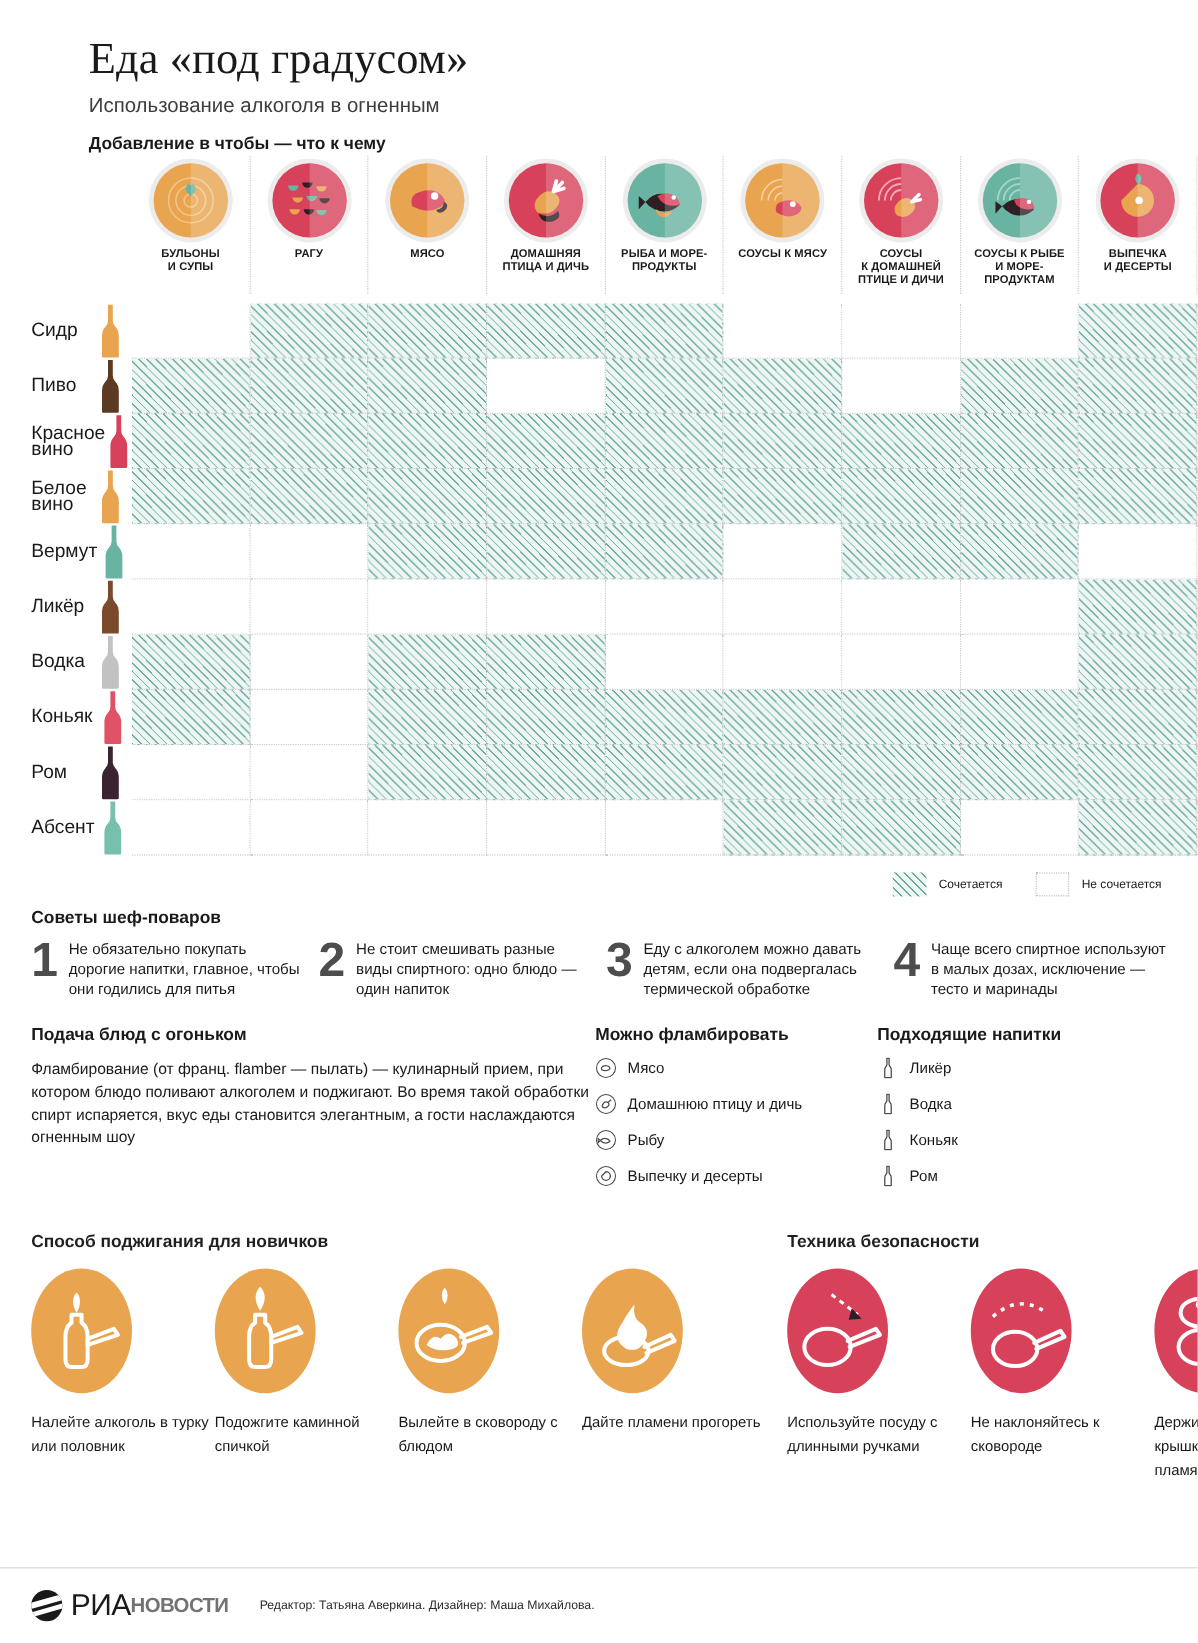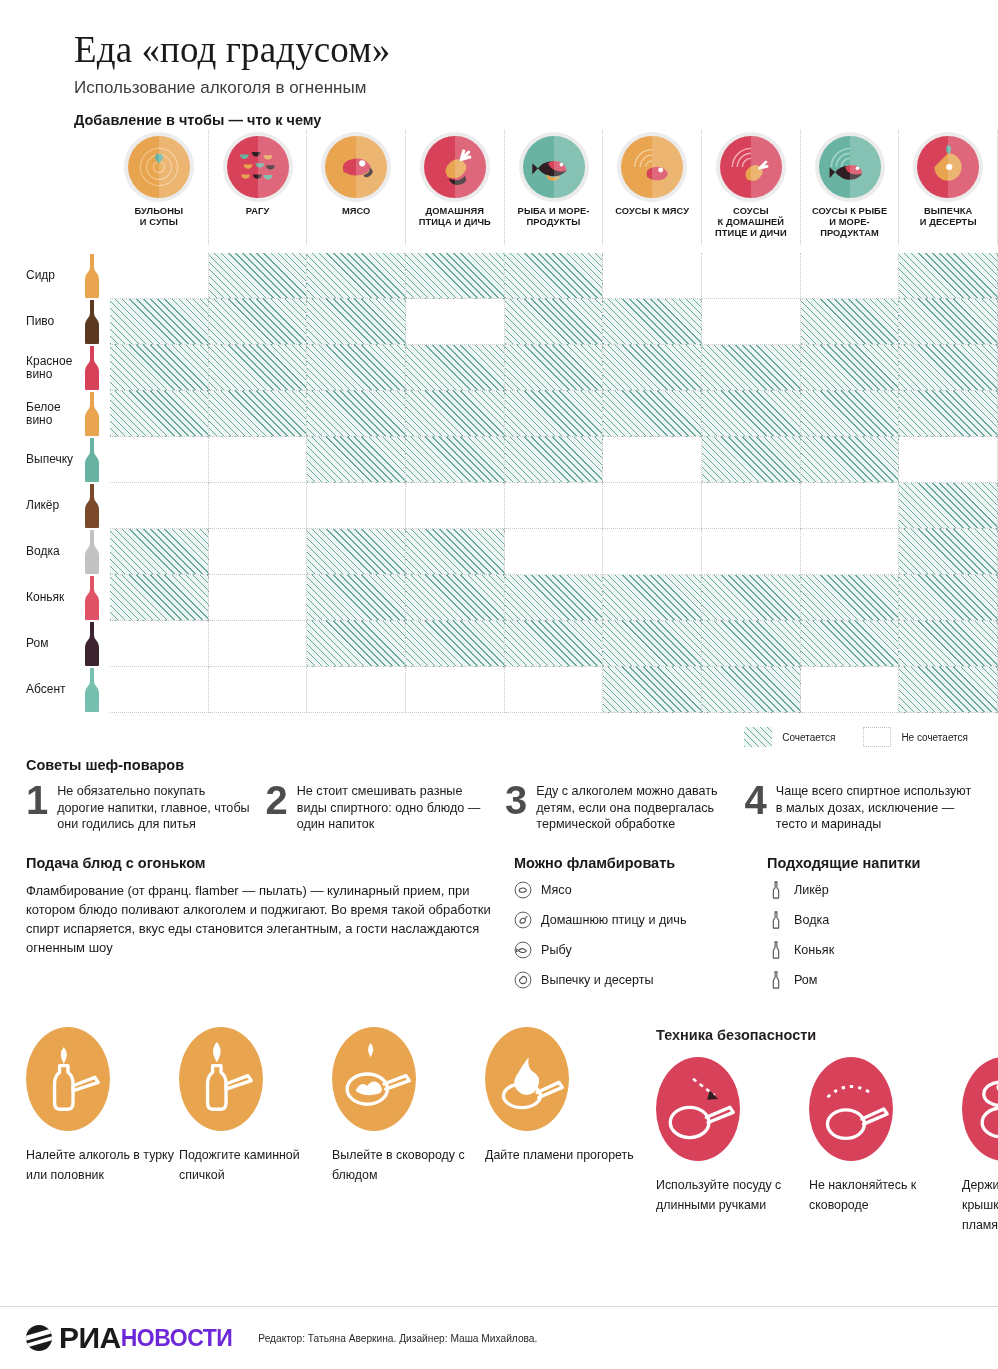--- a/index.html
+++ b/index.html
@@ -18,21 +18,21 @@
     letter-spacing:.1px;
   }
   .subtitle{font-size:17px;color:#3d3d3d;margin:6px 0 0 0;font-weight:400;}
   .sectionlabel{font-size:14.5px;font-weight:bold;color:#1a1a1a;margin:14px 0 0 0;}
 
   
   .matrix{position:relative;margin-top:8px;}
   .mrow{display:flex;}
   .rowhead{width:110px;flex:0 0 110px;display:flex;align-items:center;
            justify-content:flex-start;box-sizing:border-box;}
-  .rowlabel{font-size:12px;line-height:13.5px;color:#1a1a1a;padding-left:26px;width:64px;}
+  .rowlabel{font-size:16px;line-height:13.5px;color:#1a1a1a;padding-left:26px;width:64px;}
   .bottlewrap{width:46px;display:flex;align-items:flex-end;justify-content:center;}
   .cellrow{display:flex;flex:1;}
   .cell{flex:1;height:100%;box-sizing:border-box;
         border-right:1px dotted #c9c9c9;border-bottom:1px dotted #c9c9c9;}
   .cell.on{
     background-image:repeating-linear-gradient(45deg,
        #6aa9a1 0px,#6aa9a1 1px,
        #eef6f4 1px,#eef6f4 5px);
     background-color:#f2f8f7;
   }
@@ -62,21 +62,21 @@
 
   
   h2.blk{font-size:14.5px;font-weight:bold;margin:0 0 10px 0;color:#1a1a1a;}
   .tips{display:flex;padding:0 26px;margin-top:4px;gap:12px;}
   .tip{display:flex;flex:1;gap:9px;}
   .tipnum{font-size:40px;line-height:34px;font-weight:bold;color:#4d4d4d;
           font-family:"Liberation Sans",sans-serif;flex:0 0 auto;}
   .tiptxt{font-size:12.6px;line-height:16.5px;color:#1a1a1a;}
 
   
-  .midrow{display:flex;padding:0 26px;margin-top:22px;gap:18px;}
+  .midrow{display:flex;padding:0 26px;margin-top:22px;}
   .flambe{width:470px;flex:0 0 470px;}
   .flambe p{font-size:13px;line-height:19px;margin:0;color:#1a1a1a;}
   .listcol{flex:0 0 235px;}
   .listitem{display:flex;align-items:center;gap:9px;margin-bottom:12px;}
   .listitem .lbl{font-size:12.6px;color:#1a1a1a;}
   .mini{width:18px;height:18px;flex:0 0 18px;}
 
   
   .bottom{display:flex;padding:0 26px;margin-top:26px;}
   .bgroup{display:flex;}
@@ -89,22 +89,22 @@
   
   .footer{position:absolute;left:0;bottom:0;width:998px;height:62px;
           border-top:1px solid #d8d8d8;display:flex;align-items:center;}
   .logo{display:flex;align-items:center;margin-left:26px;}
   .logo .globe{width:26px;height:26px;border-radius:50%;background:#1a1a1a;
                margin-right:7px;position:relative;overflow:hidden;}
   .logo .globe:before{content:"";position:absolute;left:-4px;top:7px;width:34px;height:5px;
                background:#fff;transform:rotate(-16deg);}
   .logo .globe:after{content:"";position:absolute;left:-4px;top:15px;width:34px;height:4px;
                background:#fff;transform:rotate(-16deg);}
-  .logo .ria{font-size:30px;font-weight:bold;color:#1a1a1a;letter-spacing:-.5px;}
-  .logo .novosti{font-size:23px;font-weight:bold;color:#6d28d9;letter-spacing:-.5px;}
+  .logo .ria{font-size:25px;font-weight:normal;color:#1a1a1a;letter-spacing:-.5px;}
+  .logo .novosti{font-size:17px;font-weight:bold;color:#737373;letter-spacing:-.5px;}
   .credits{margin-left:26px;font-size:10.2px;line-height:13px;color:#2a2a2a;}
 </style>
 </head>
 <body>
 
 <div class="page">
 
   <div class="hdr">
     <h1 class="title">Еда «под градусом»</h1>
     <p class="subtitle">Использование алкоголя в огненным</p>
@@ -301,21 +301,21 @@
           <div class="cell on"></div>
           <div class="cell on"></div>
           <div class="cell on"></div>
           <div class="cell on"></div>
           <div class="cell on"></div>
           <div class="cell on"></div>
         </div>
       </div>
       <div class="mrow" style="height: 46px;">
         <div class="rowhead">
-          <div class="rowlabel">Выпечку</div>
+          <div class="rowlabel">Вермут</div>
      <div class="bottlewrap">
             <svg width="18" height="46" viewBox="0 0 18 46">
     <path d="M7 1 h4 v13 q0 3 2 5 q3 3 3 8 v17 q0 1 -1 1 h-12 q-1 0 -1 -1 v-17 q0 -5 3 -8 q2 -2 2 -5z" fill="#68b3a1"></path>
   </svg>
           </div>
         </div>
         <div class="cellrow">
           <div class="cell off"></div>
           <div class="cell off"></div>
           <div class="cell on"></div>
@@ -527,20 +527,21 @@
         <path d="M15 5 h10 v28 q0 6 5 11 q5 5 5 13 v36 q0 2 -2 2 h-26 q-2 0 -2 -2 v-36 q0 -8 5 -13 q5 -5 5 -11z" fill="none" stroke="#4d4d4d" stroke-width="6"></path>
               </svg></span>
                  <span class="lbl">Ром</span>
           </div>
         </div>
     </div>
   </div>
 
   <div class="bottom">
     <div>
+      <h2 class="bhead">Способ поджигания для новичков</h2>
       <div class="bgroup" id="howto">
           <div class="bitem">
             <div class="ell" style="background:#e8a44f"><svg viewBox="0 0 100 100" width="100%" height="100%">
       <path d="M40 86 q-6 0 -6 -8 v-22 q0 -10 6 -14 v-8 h10 v8 q6 4 6 14 v22 q0 8 -6 8z" stroke="#fff" fill="none" stroke-width="4" stroke-linejoin="round" stroke-linecap="round"></path>
       <path d="M45 32 q-7 -12 0 -20 q7 8 0 20z" fill="#fff" stroke="none"></path>
       <path d="M56 58 l26 -10 l4 6 l-30 10z" stroke="#fff" fill="none" stroke-width="4" stroke-linejoin="round" stroke-linecap="round"></path>
               </svg></div>
                  <div class="cap">Налейте алкоголь в турку или половник</div>
           </div>
           <div class="bitem">

